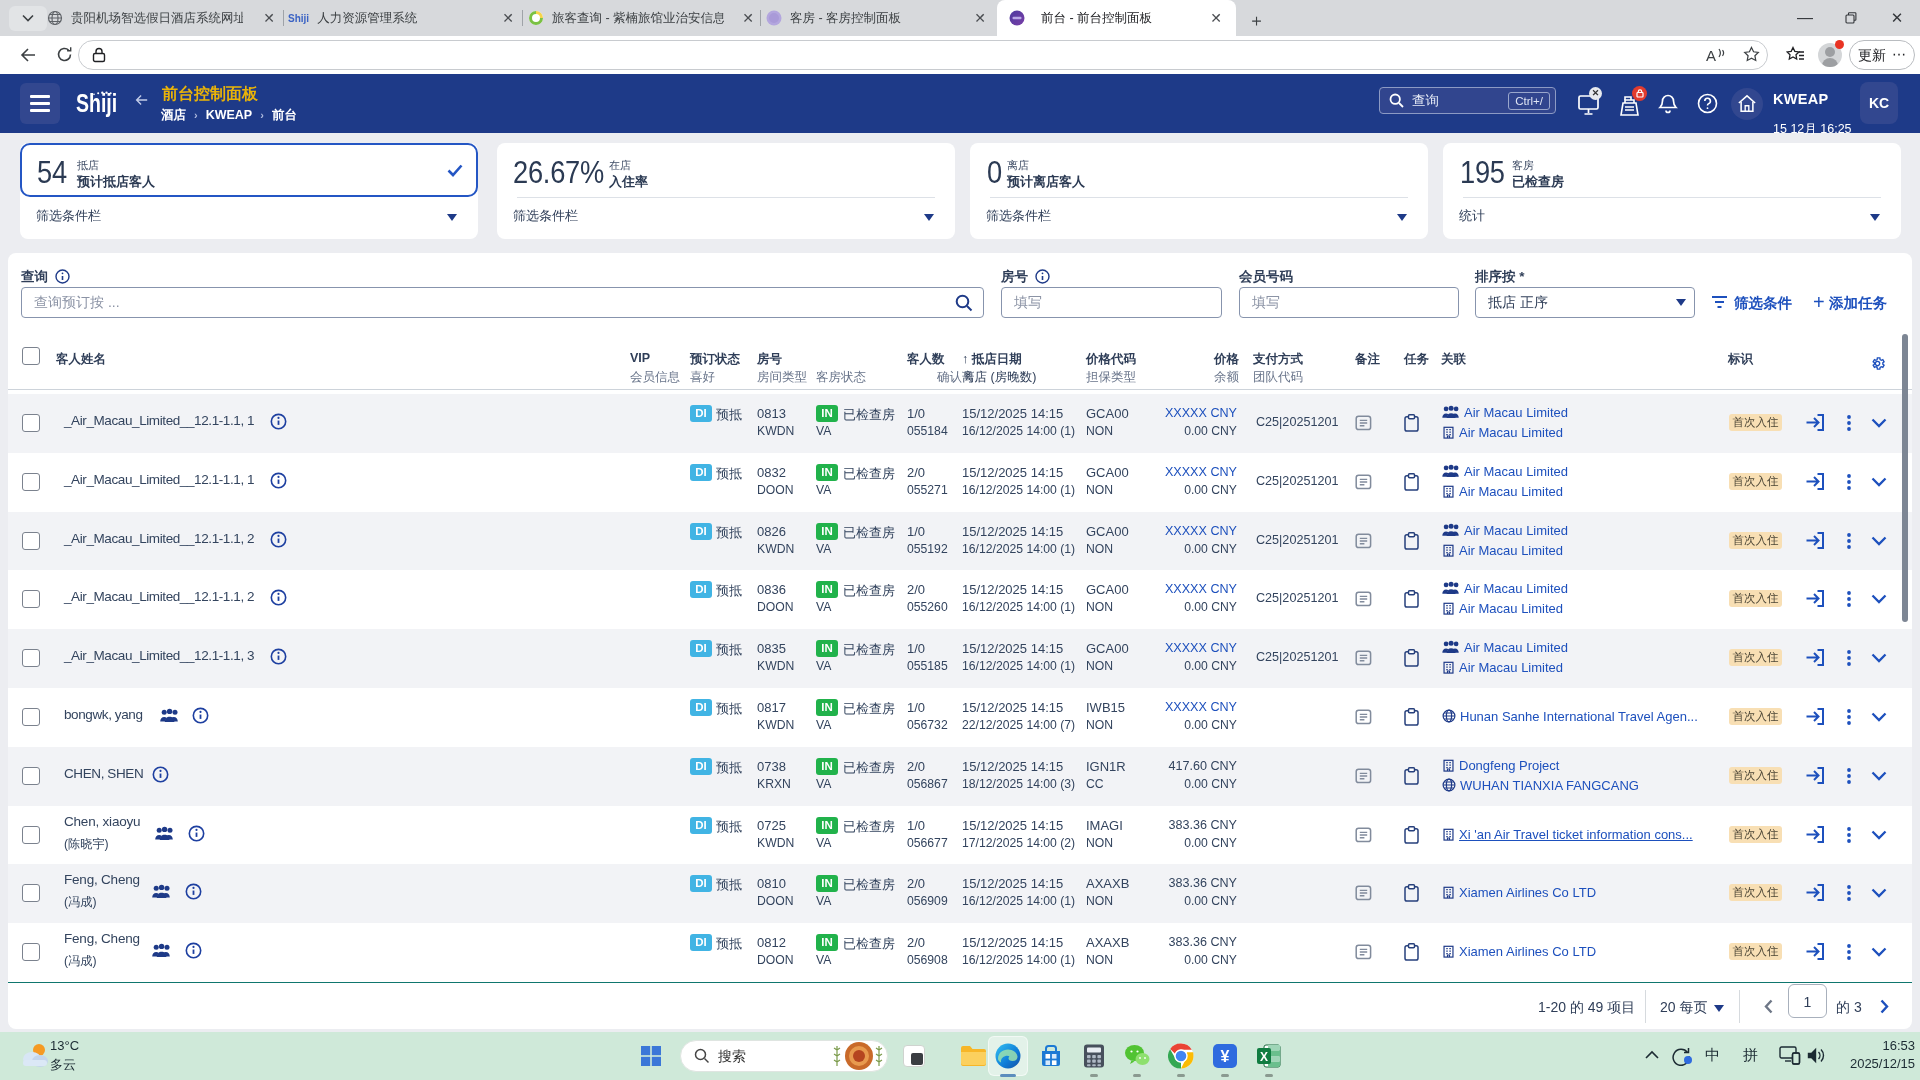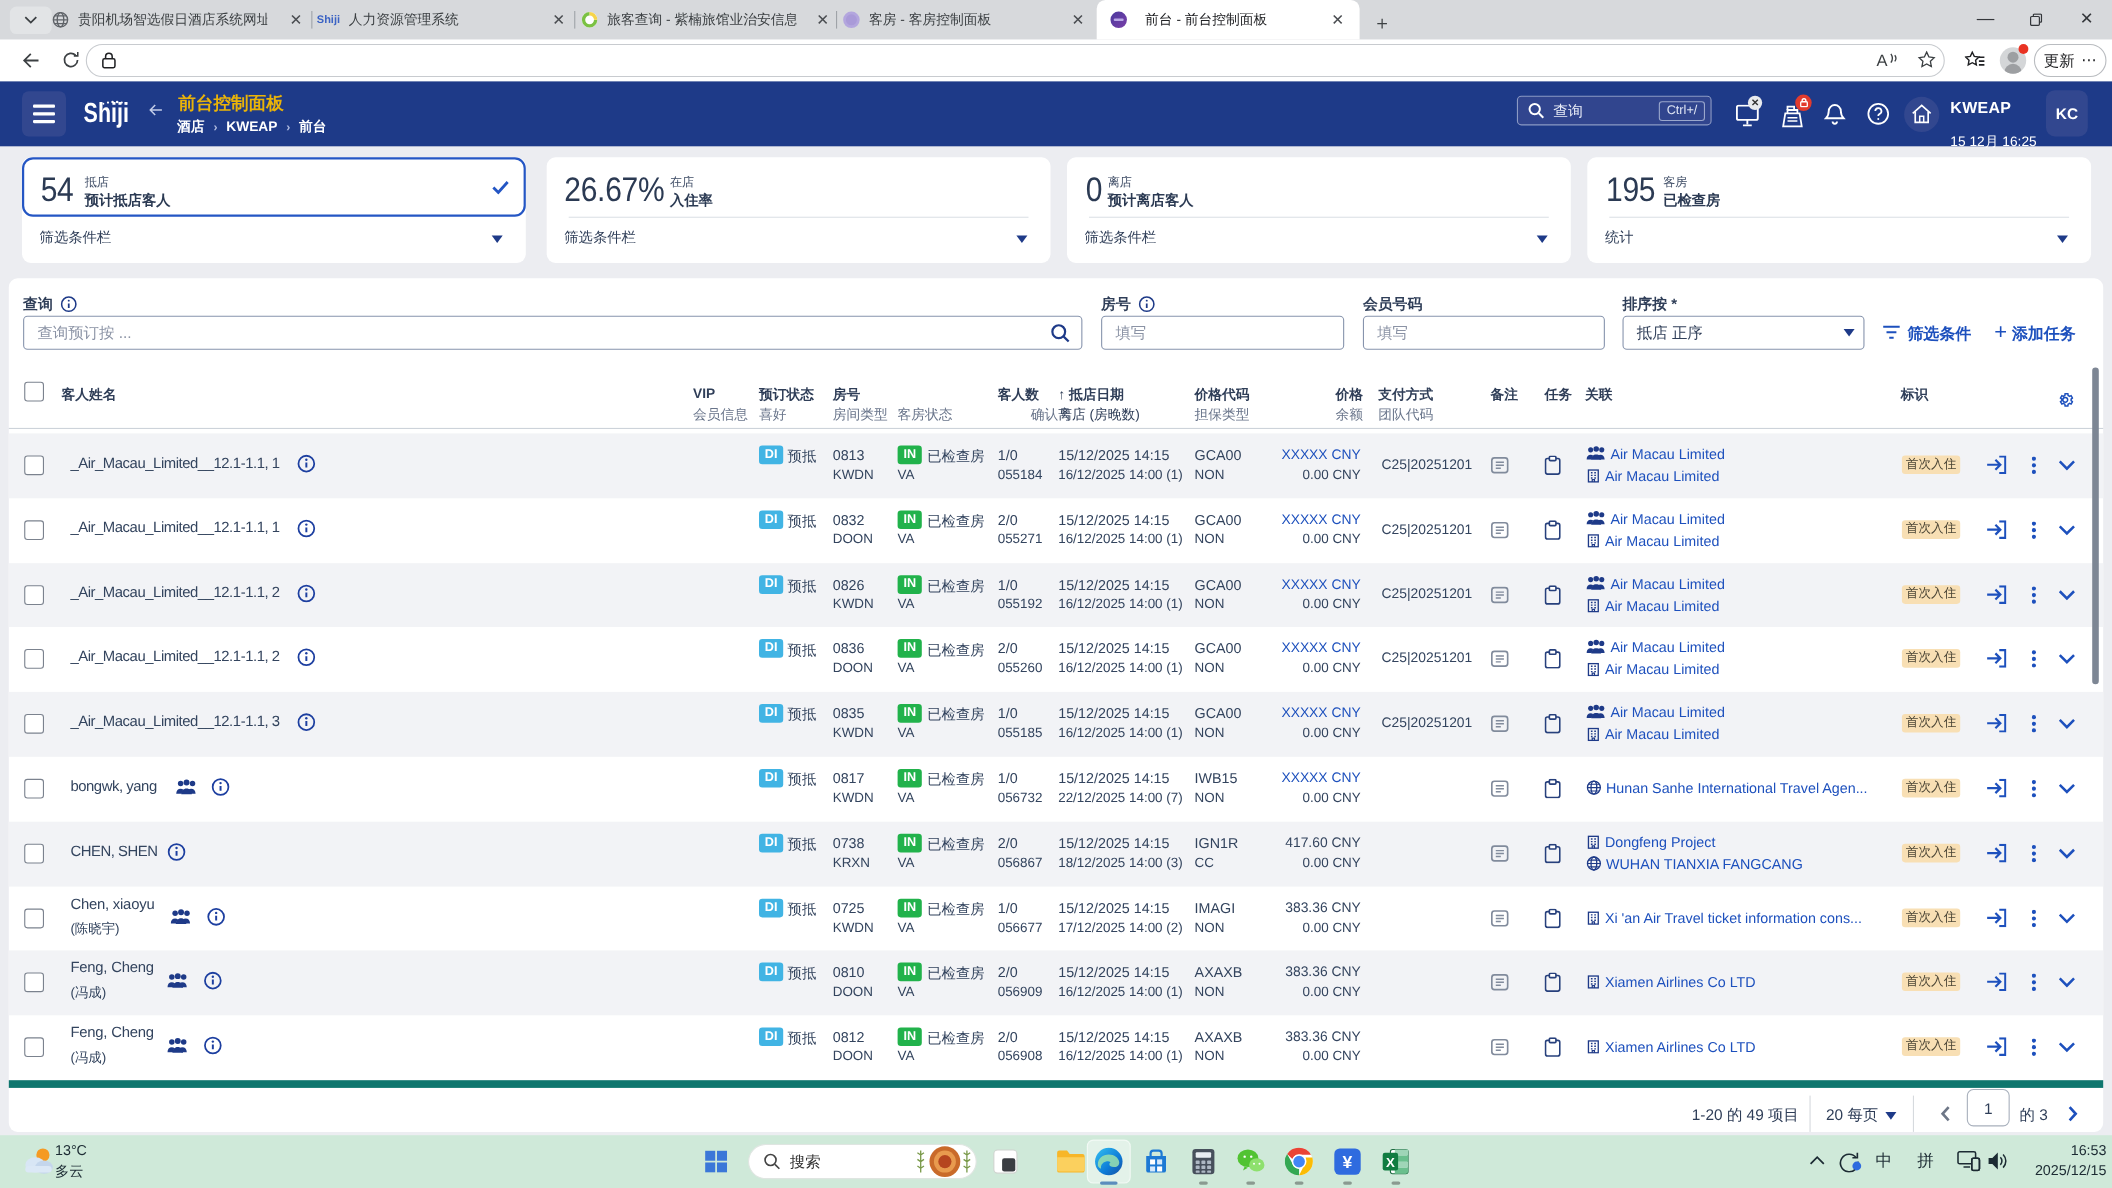--- a/index.html
+++ b/index.html
@@ -62,21 +62,21 @@
   .row.alt { background:#f2f3f6; }
   .cell { position:absolute; white-space:nowrap; }
   .cbox { position:absolute; left:14px; width:18px; height:18px; border:1.5px solid #7b828e; border-radius:3px; background:#fff; }
   .badge { position:absolute; width:22px; height:17px; border-radius:3px; color:#fff; font-size:11.5px; font-weight:bold; text-align:center; line-height:17px; }
   .di { background:#41b4e4; left:682px; top:11px;}
   .in { background:#21b24b; left:808px; top:11px;}
   .tagbadge { position:absolute; left:1721px; top:20px; width:53px; height:17px; background:#f8dfb4; border-radius:3px; color:#4c4636; font-size:11.5px; text-align:center; line-height:17px; }
   .relline { position:absolute; white-space:nowrap; color:#1d50bd; font-size:13px; }
 
   
-  #pager { position:absolute; left:0; top:729px; width:1904px; height:47px; border-top:7px solid #0f766e; font-size:14px; color:#2f3e58; }
+  #pager { position:absolute; left:0; top:729px; width:1904px; height:47px; border-top:1px solid #0f766e; font-size:14px; color:#2f3e58; }
 
   
   #taskbar { position:absolute; left:0; top:1032px; width:1920px; height:48px; background:#cfe9d9; }
 </style>
 </head>
 <body>
 <svg width="0" height="0" style="position:absolute;">
 <defs>
 <g id="info">
         <circle cx="9" cy="9" r="7.6" fill="none" stroke="currentColor" stroke-width="1.7"></circle>
@@ -728,21 +728,21 @@
   <div class="cell" style="left:1078px; top:12px;">IMAGI</div>
         <div class="cell l2x" style="left:1078px; top:30px;">NON</div>
   <div class="cell" style="left:1100px; top:12px; width:129px; text-align:right; font-size:12.6px;">383.36 CNY</div>
   <div class="cell l2x" style="left:1100px; top:30px; width:129px; text-align:right;">0.00 CNY</div>
   <svg class="abs" style="left:1347px; top:21px; color:#818b9c;" width="17" height="16" viewBox="0 0 17 16">
           <use href="#note"></use>
         </svg>
   <svg class="abs" style="left:1396px; top:20px; color:#27407c;" width="15" height="18" viewBox="0 0 15 18">
           <use href="#clip"></use>
         </svg>
-  <div class="relline" style="left:1434px; top:21px;"><svg style="vertical-align:-2px; margin-right:4px; color:#1e3a88;" width="13" height="13" viewBox="0 0 14 14">
+  <div class="relline" style="left:1434px; top:21px;text-decoration:underline;"><svg style="vertical-align:-2px; margin-right:4px; color:#1e3a88;" width="13" height="13" viewBox="0 0 14 14">
             <use href="#bldg"></use>
           </svg>Xi 'an Air Travel ticket information cons...</div>
   <div class="tagbadge">首次入住</div>
   <svg class="abs" style="left:1798px; top:20px; color:#1d50bd;" width="18" height="17" viewBox="0 0 18 17">
           <use href="#login"></use>
         </svg>
   <svg class="abs" style="left:1839px; top:21px; color:#1d50bd;" width="4" height="16" viewBox="0 0 4 16">
           <use href="#dots"></use>
         </svg>
   <svg class="abs" style="left:1863px; top:24px; color:#1d50bd;" width="16" height="10" viewBox="0 0 16 10">

